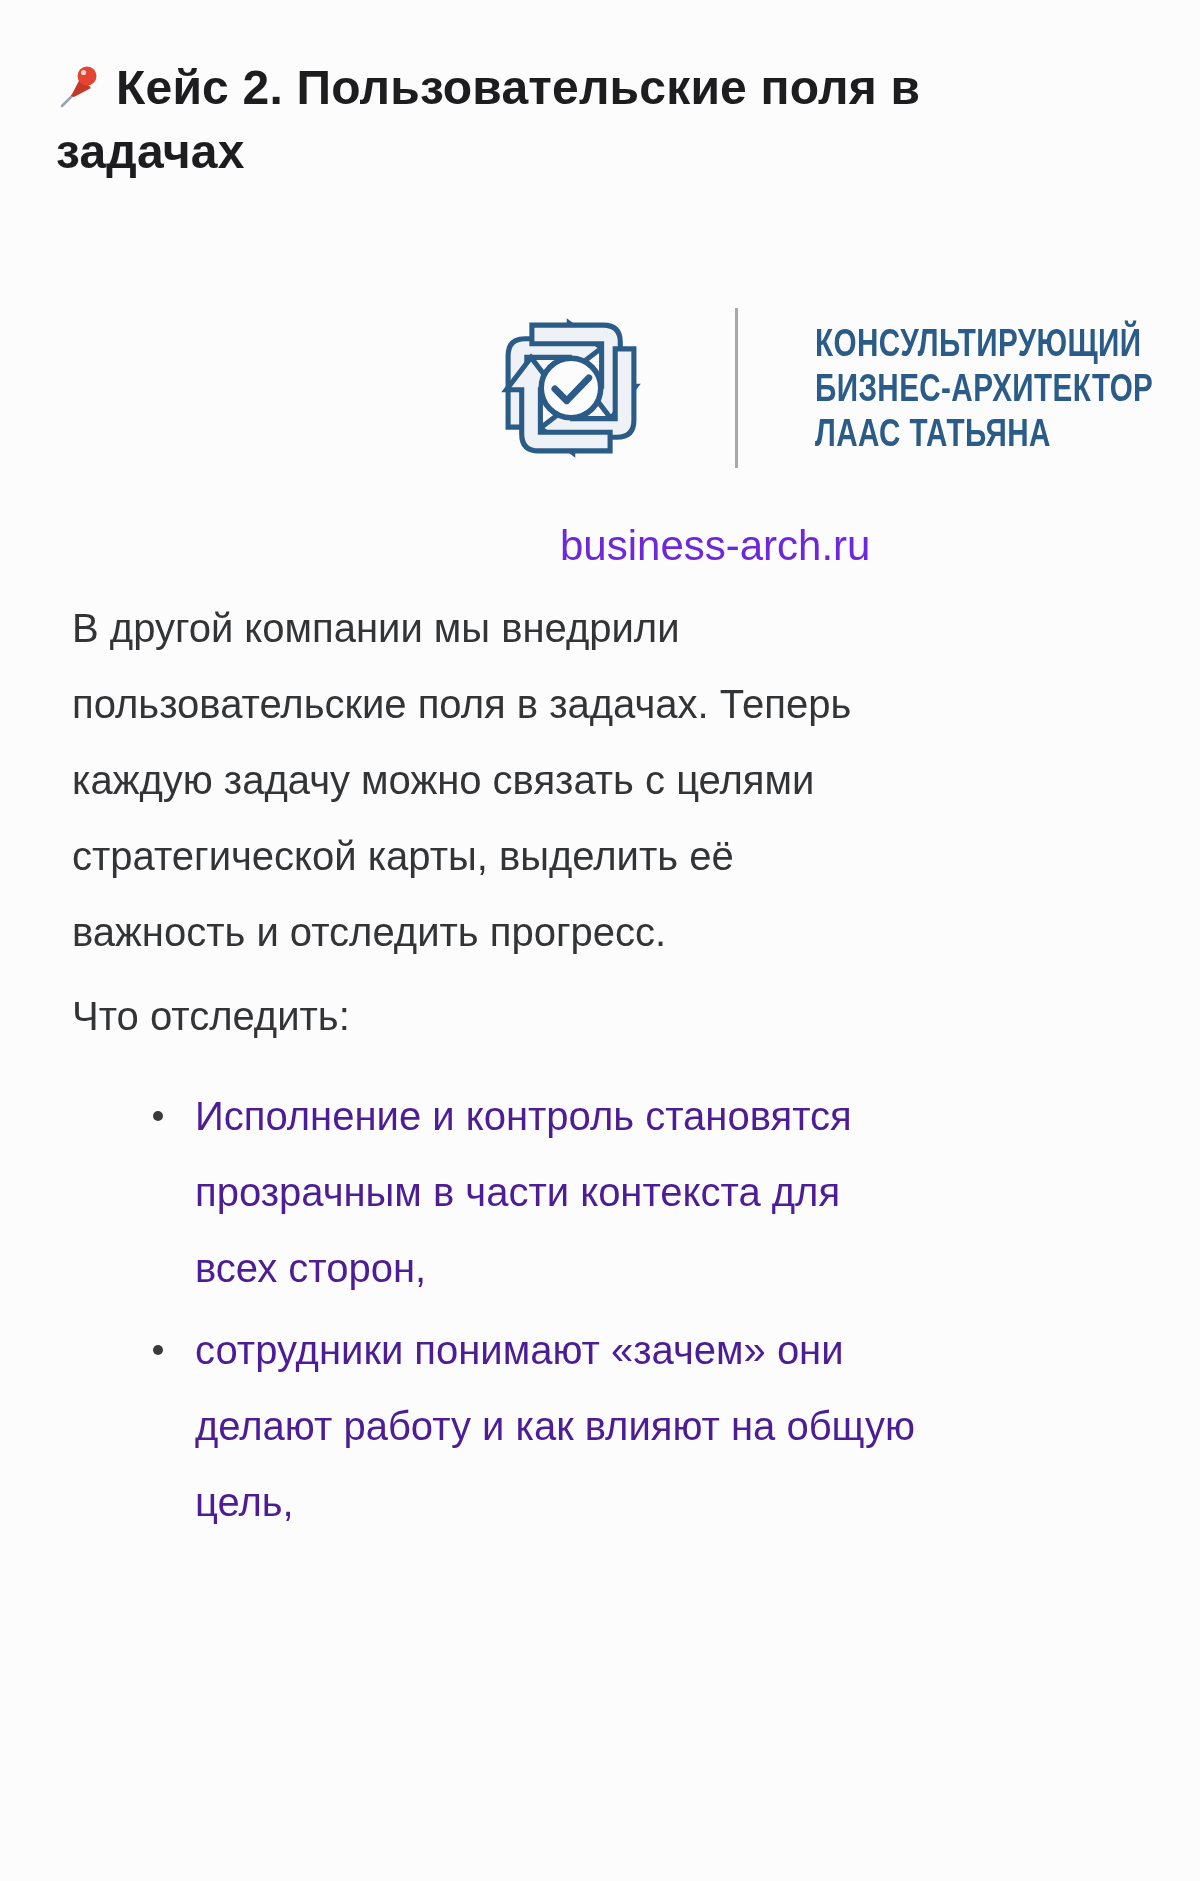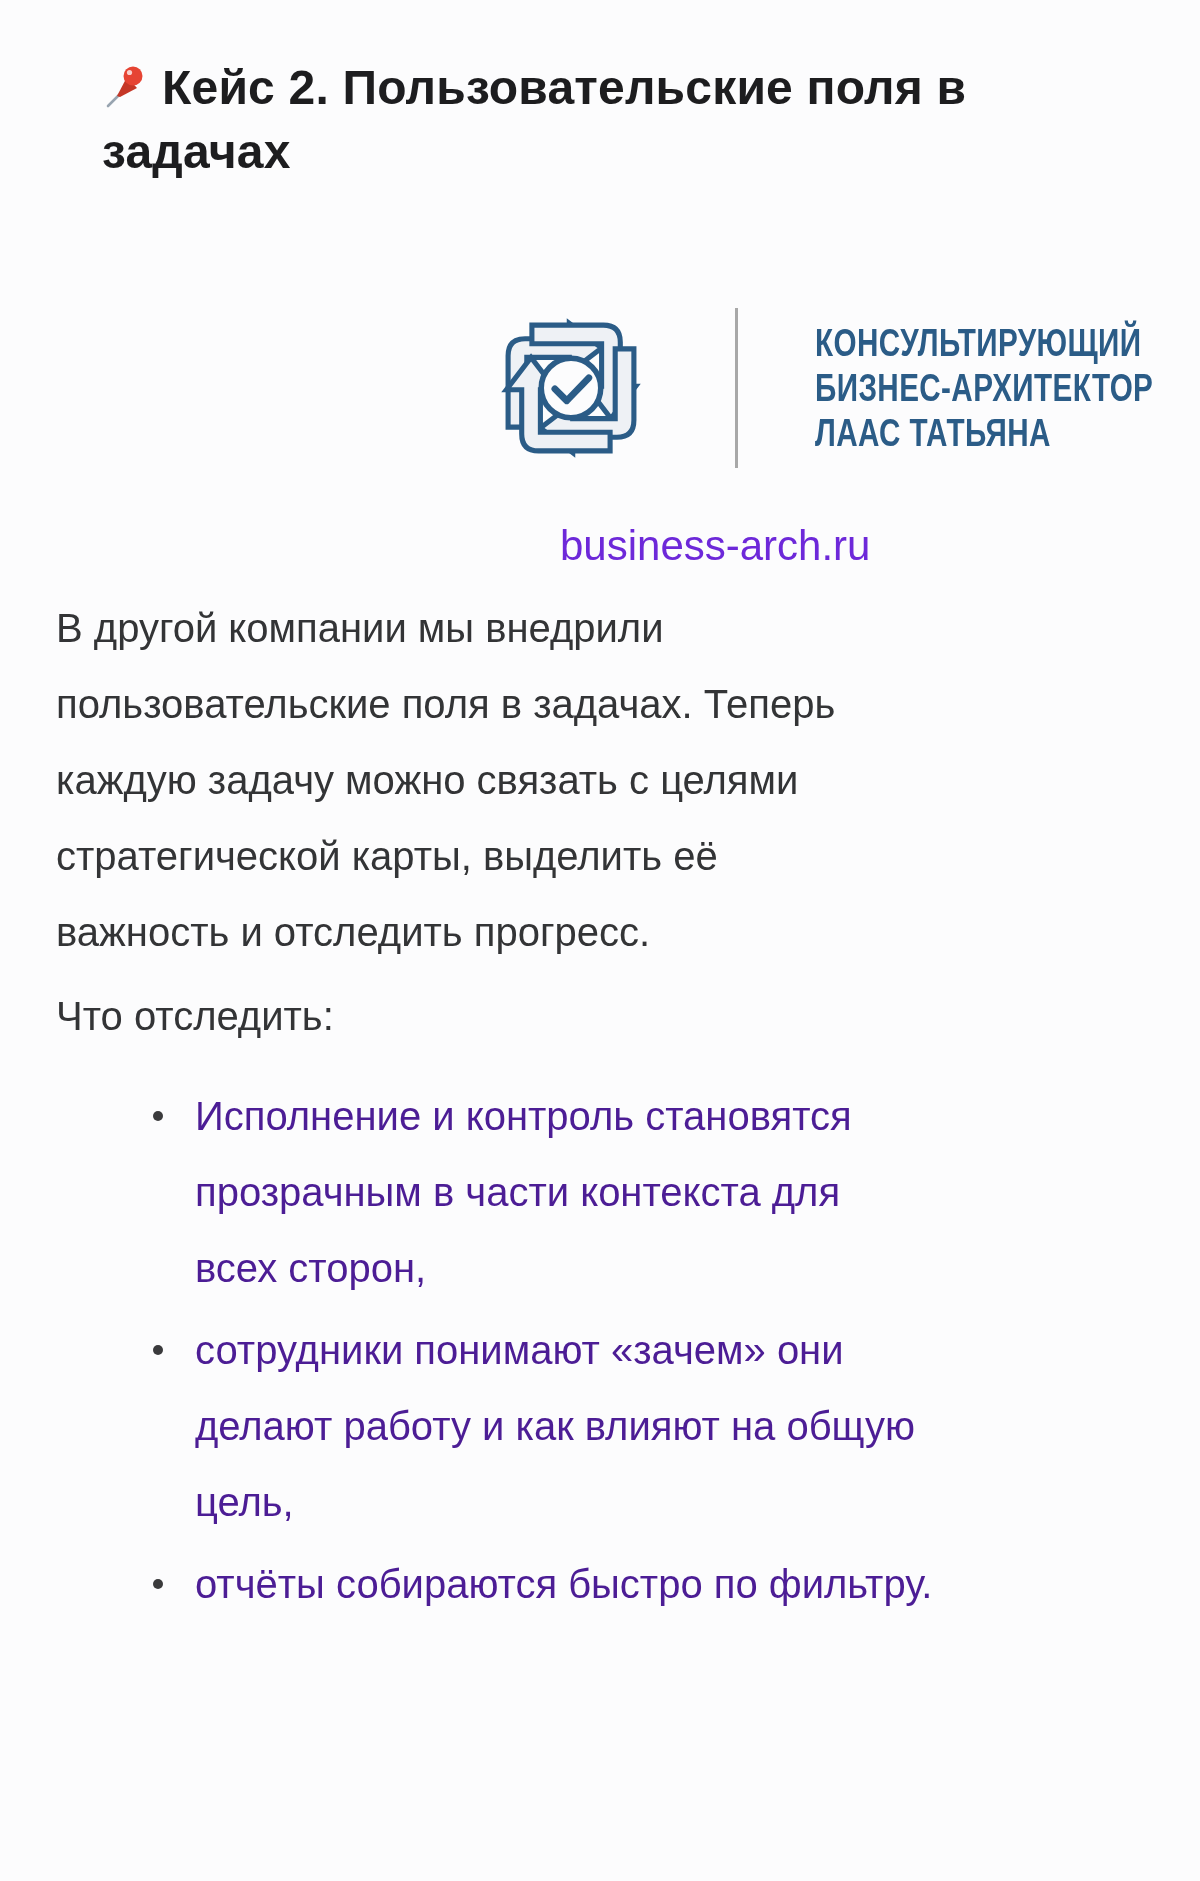--- a/index.html
+++ b/index.html
@@ -1,38 +1,38 @@
 <!DOCTYPE html>
 <html><head>
 <meta charset="utf-8">
 <style>
   html,body{margin:0;padding:0;background:#e9e9e9;}
   .page{
     width:1200px;height:1881px;margin:0 auto;background:#fcfcfd;
     font-family:"Liberation Sans",sans-serif;position:relative;overflow:hidden;
   }
   .title{
-    margin:0;padding:56px 50px 0 102px;
+    margin:0;padding:56px 50px 0 56px;
     font-size:48px;line-height:64px;font-weight:800;color:#1d1d1f;
     letter-spacing:.2px;white-space:pre-line;
   }
   .pin-icon{width:48px;height:48px;margin-right:12px;vertical-align:-7px;}
   .logo-row{display:flex;align-items:center;width:max-content;margin:118px 0 0 486px;gap:29px;}
   .logo-icon{width:170px;height:172px;flex:0 0 auto;}
   .logo-divider{width:3px;height:160px;background:#a8a8a8;margin:0 48px 0 50px;flex:0 0 auto;}
   .logo-text{
     color:#2b5c87;font-weight:700;font-size:38px;line-height:45px;
     transform:scaleX(.78);transform-origin:left center;white-space:nowrap;letter-spacing:.5px;
   }
   .site-url{
     width:max-content;margin:44px 0 0 560px;
     font-size:42px;line-height:56px;color:#6d28d9;
   }
   .body-text{
-    margin:0;padding:0 55px 0 56px;
+    margin:0;padding:0 55px 0 72px;
     font-size:40px;line-height:76px;color:#333436;white-space:pre-line;
   }
   .intro{margin-top:16px;}
   .subheading{margin-top:8px;}
   .changes-list{list-style:none;margin:24px 0 0 0;padding:0 55px 0 125px;}
   .changes-list li{
     position:relative;padding-left:70px;margin-bottom:6px;
     font-size:40px;line-height:76px;color:#4c1d95;white-space:pre-line;
   }
   .changes-list li .dot{
@@ -84,17 +84,16 @@
 
   <p class="body-text subheading">Что отследить:</p>
 
   <ul class="changes-list">
     <li><span class="dot"></span><span>Исполнение и контроль становятся
 прозрачным в части контекста для
 всех сторон,</span></li>
     <li><span class="dot"></span><span>сотрудники понимают «зачем» они
 делают работу и как влияют на общую
 цель,</span></li>
-    <li><span class="dot"></span><span>отчёты собираются быстро по фильтру.</span></li>
   </ul>
 
 
 </div>
 
 </body></html>

